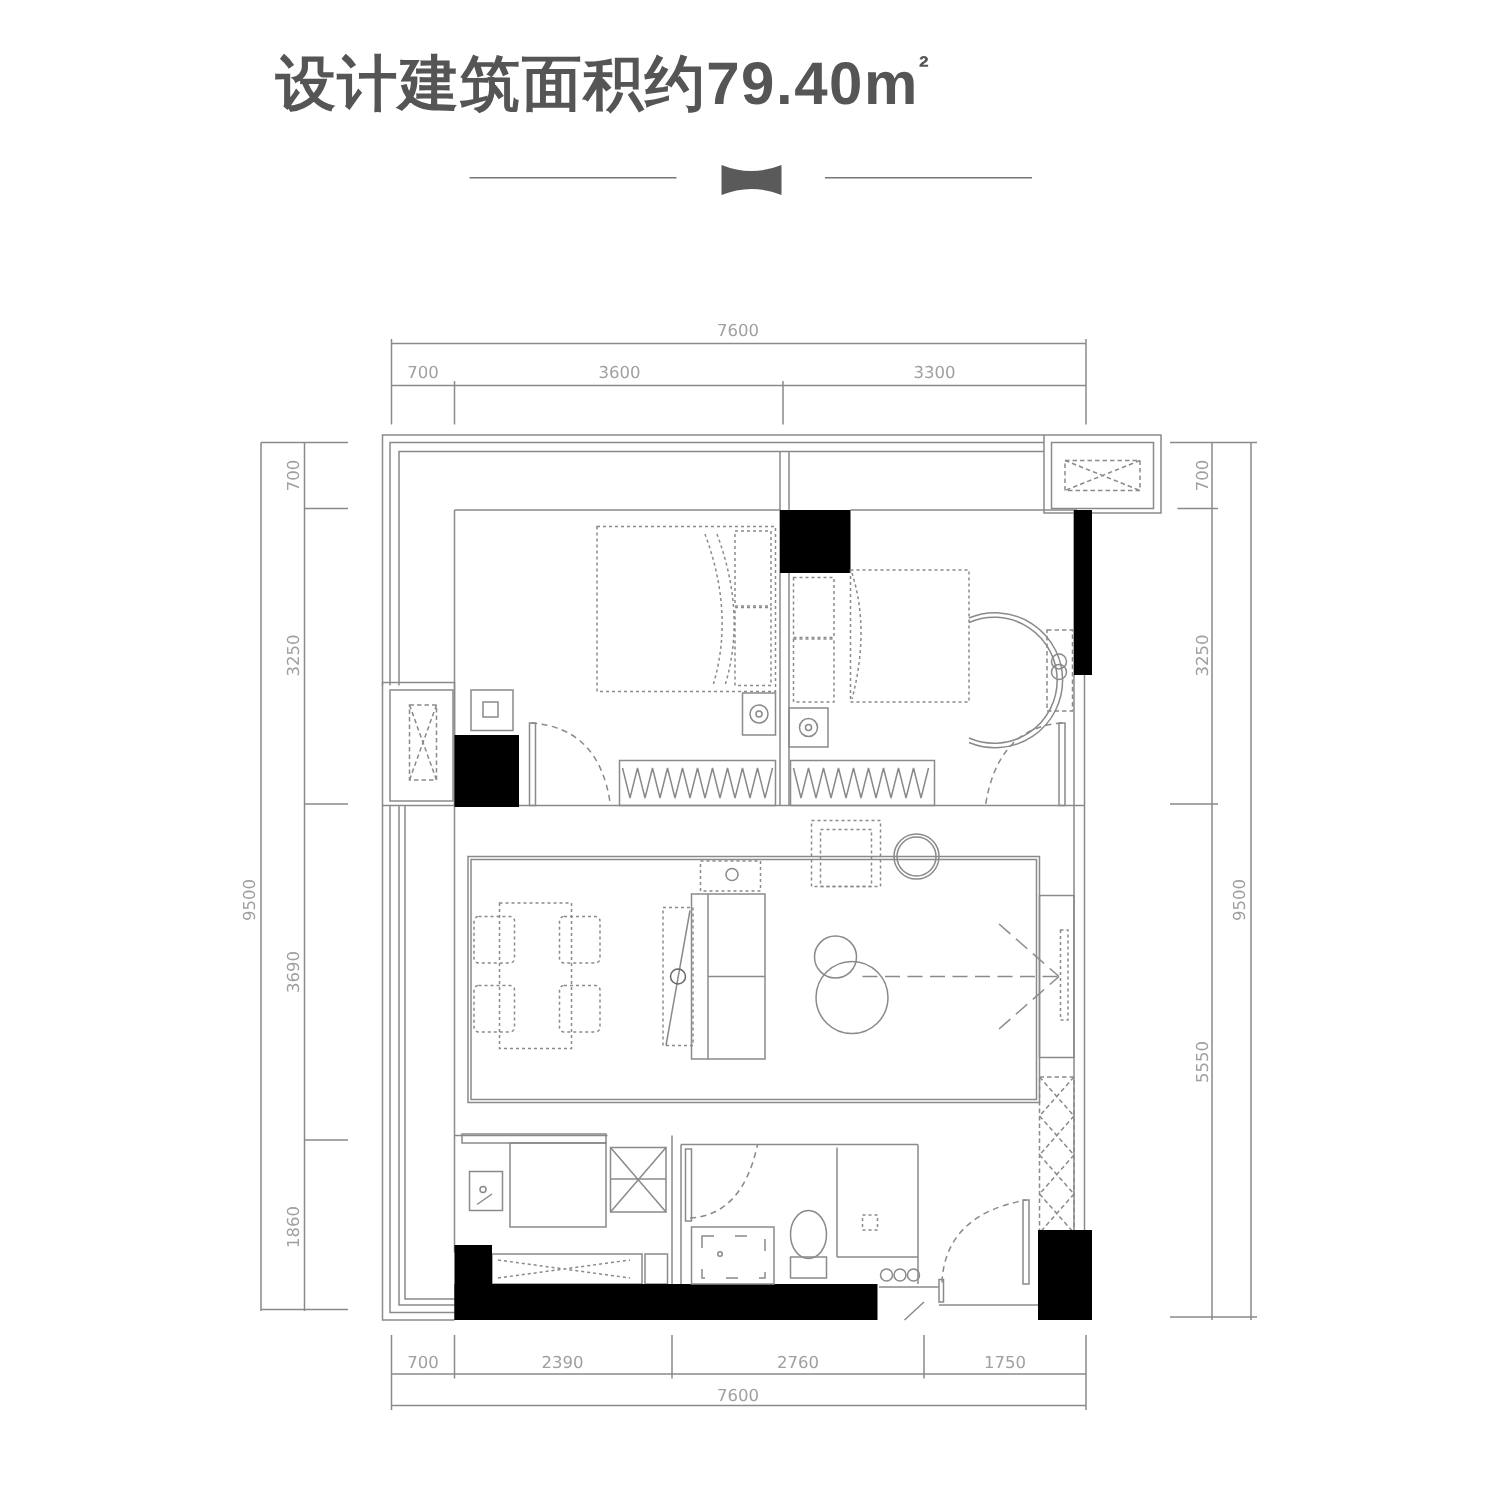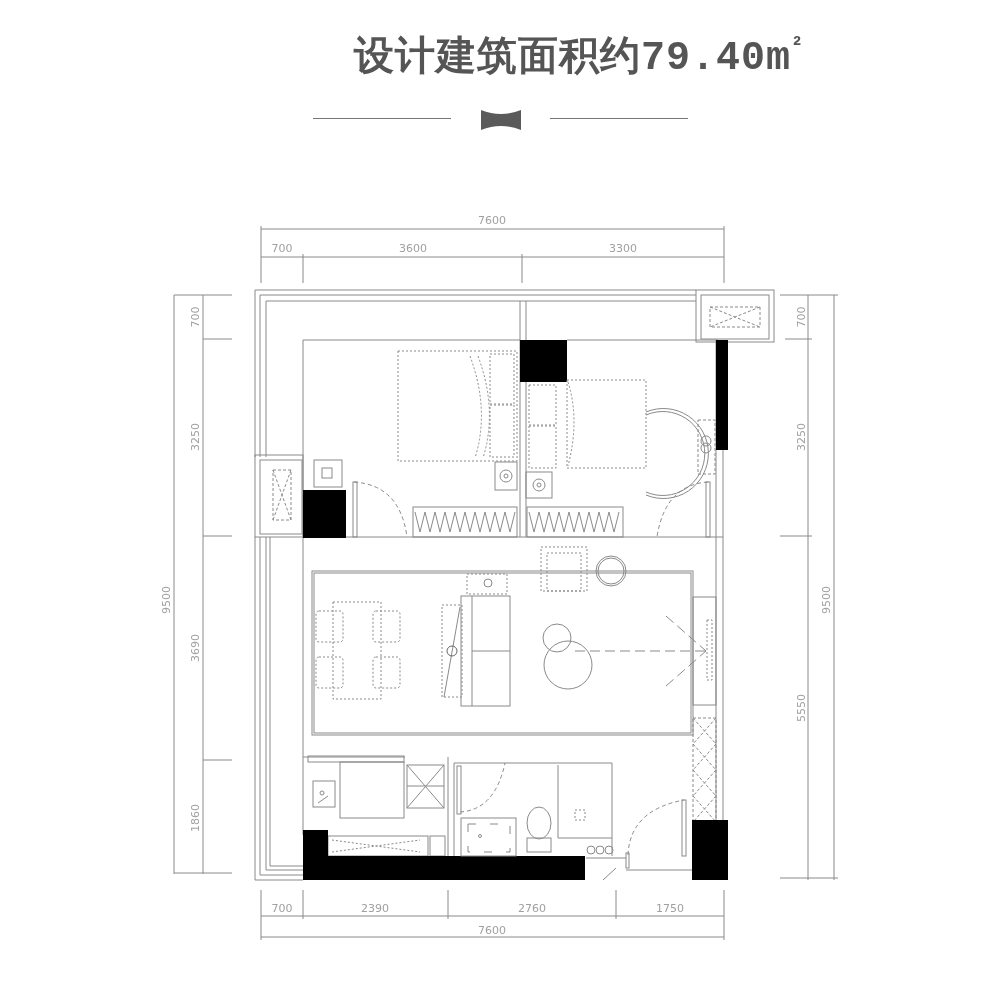--- a/index.html
+++ b/index.html
@@ -1,20 +1,20 @@
 <!DOCTYPE html>
 <html><head>
   <meta charset="utf-8">
   <style>
     html, body { margin: 0; padding: 0; background: #ffffff; }
     body { width: 1000px; height: 1001px; position: relative; overflow: hidden; font-family: "DejaVu Sans", sans-serif; }
     .title {
-      position: absolute; left: 0; top: 28px; width: 804px; text-align: right;
+      position: absolute; left: 0; top: 28px; width: 804px; text-align: center;
       font-size: 40px; color: #555555; font-weight: bold; letter-spacing: 1px;
-      font-family: Liberation Mono, monospace;
+      font-family: Liberation Sans, sans-serif;
     }
     .title sup { font-size: 20px; vertical-align: 18px; }
     .deco-line { position: absolute; top: 118px; height: 1px; background: #777; }
     .plan { position: absolute; left: 0; top: 0; }
     .dim-text { font-family: "DejaVu Sans", sans-serif; font-size: 11px; fill: #a0a0a0; }
   </style>
 </head>
 <body>
 
 <div class="title"><span>设计建筑面积约79.40</span><span>m</span><sup>²</sup></div>

